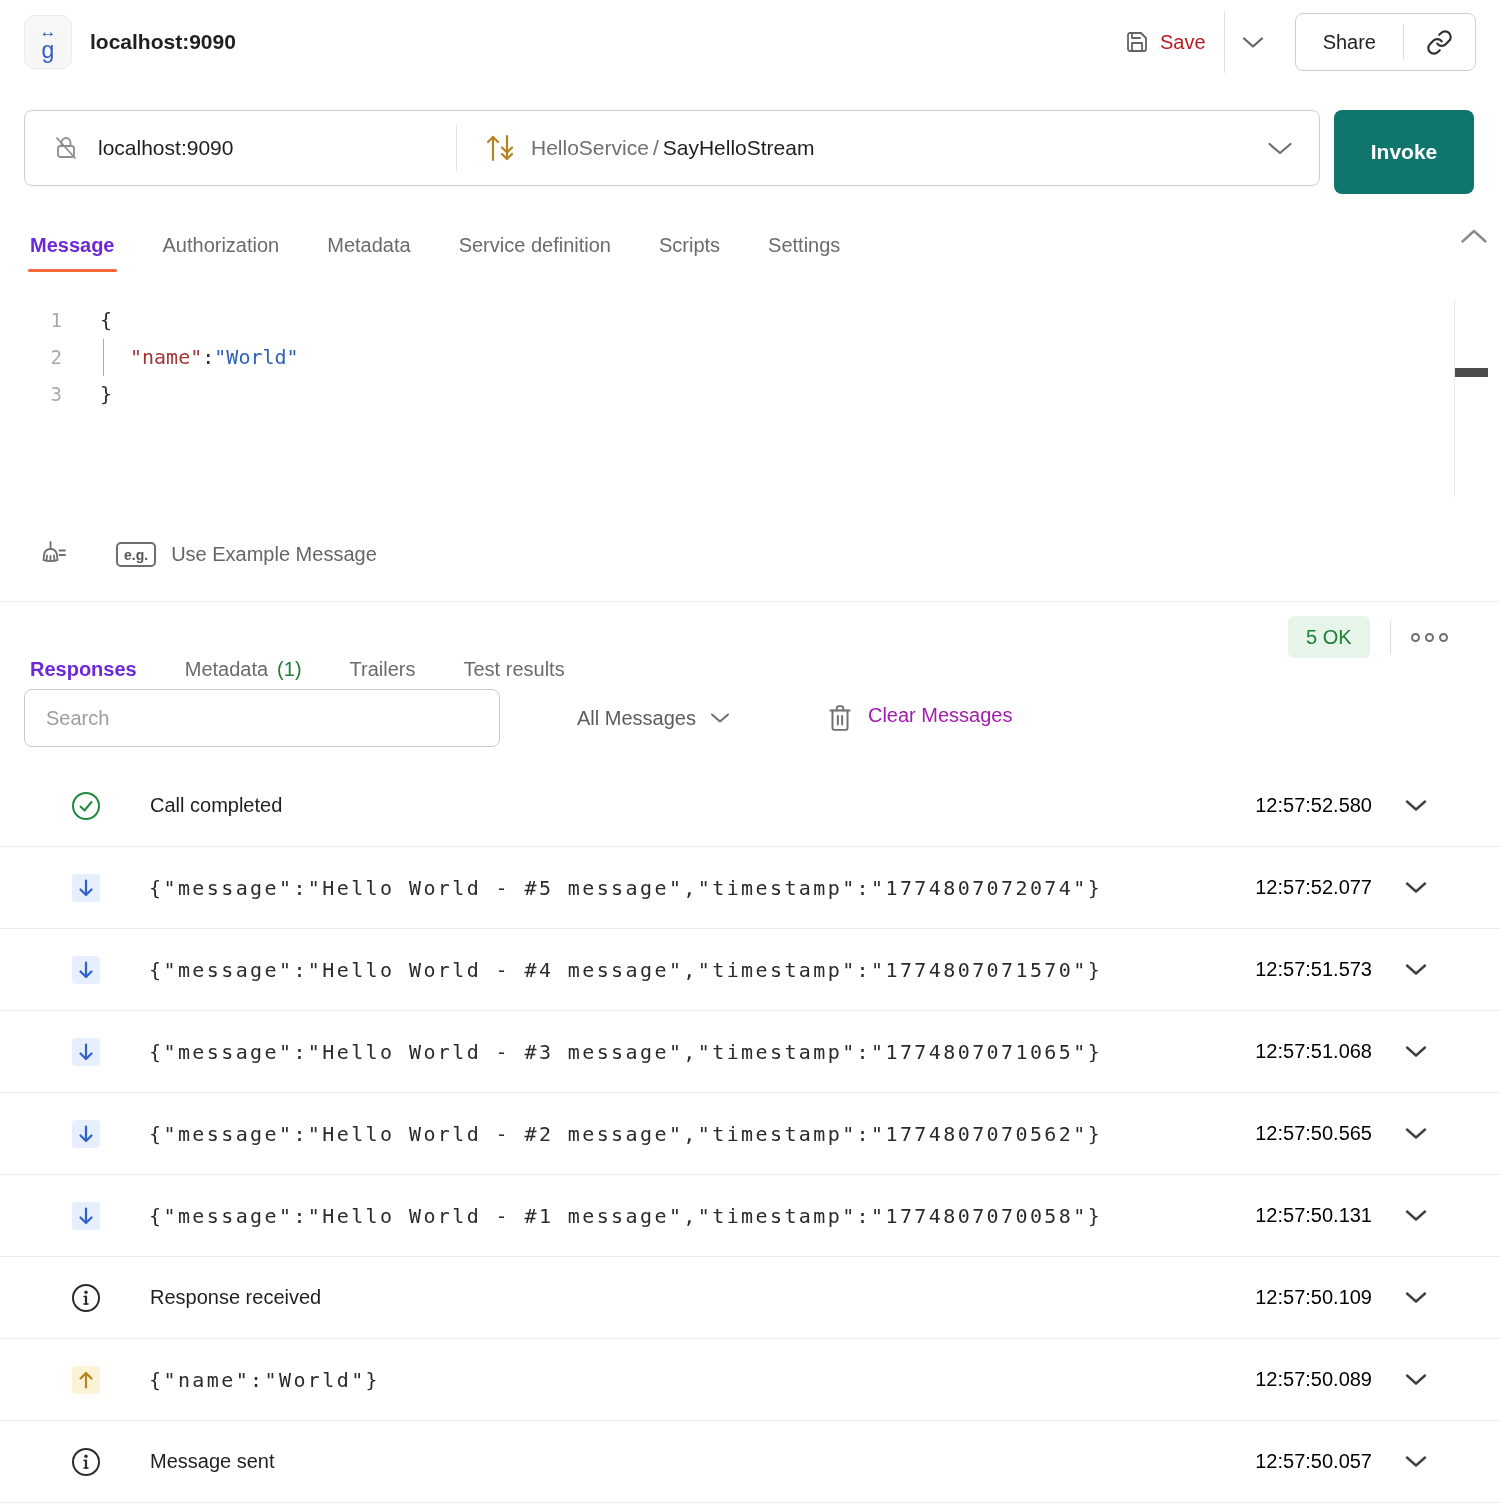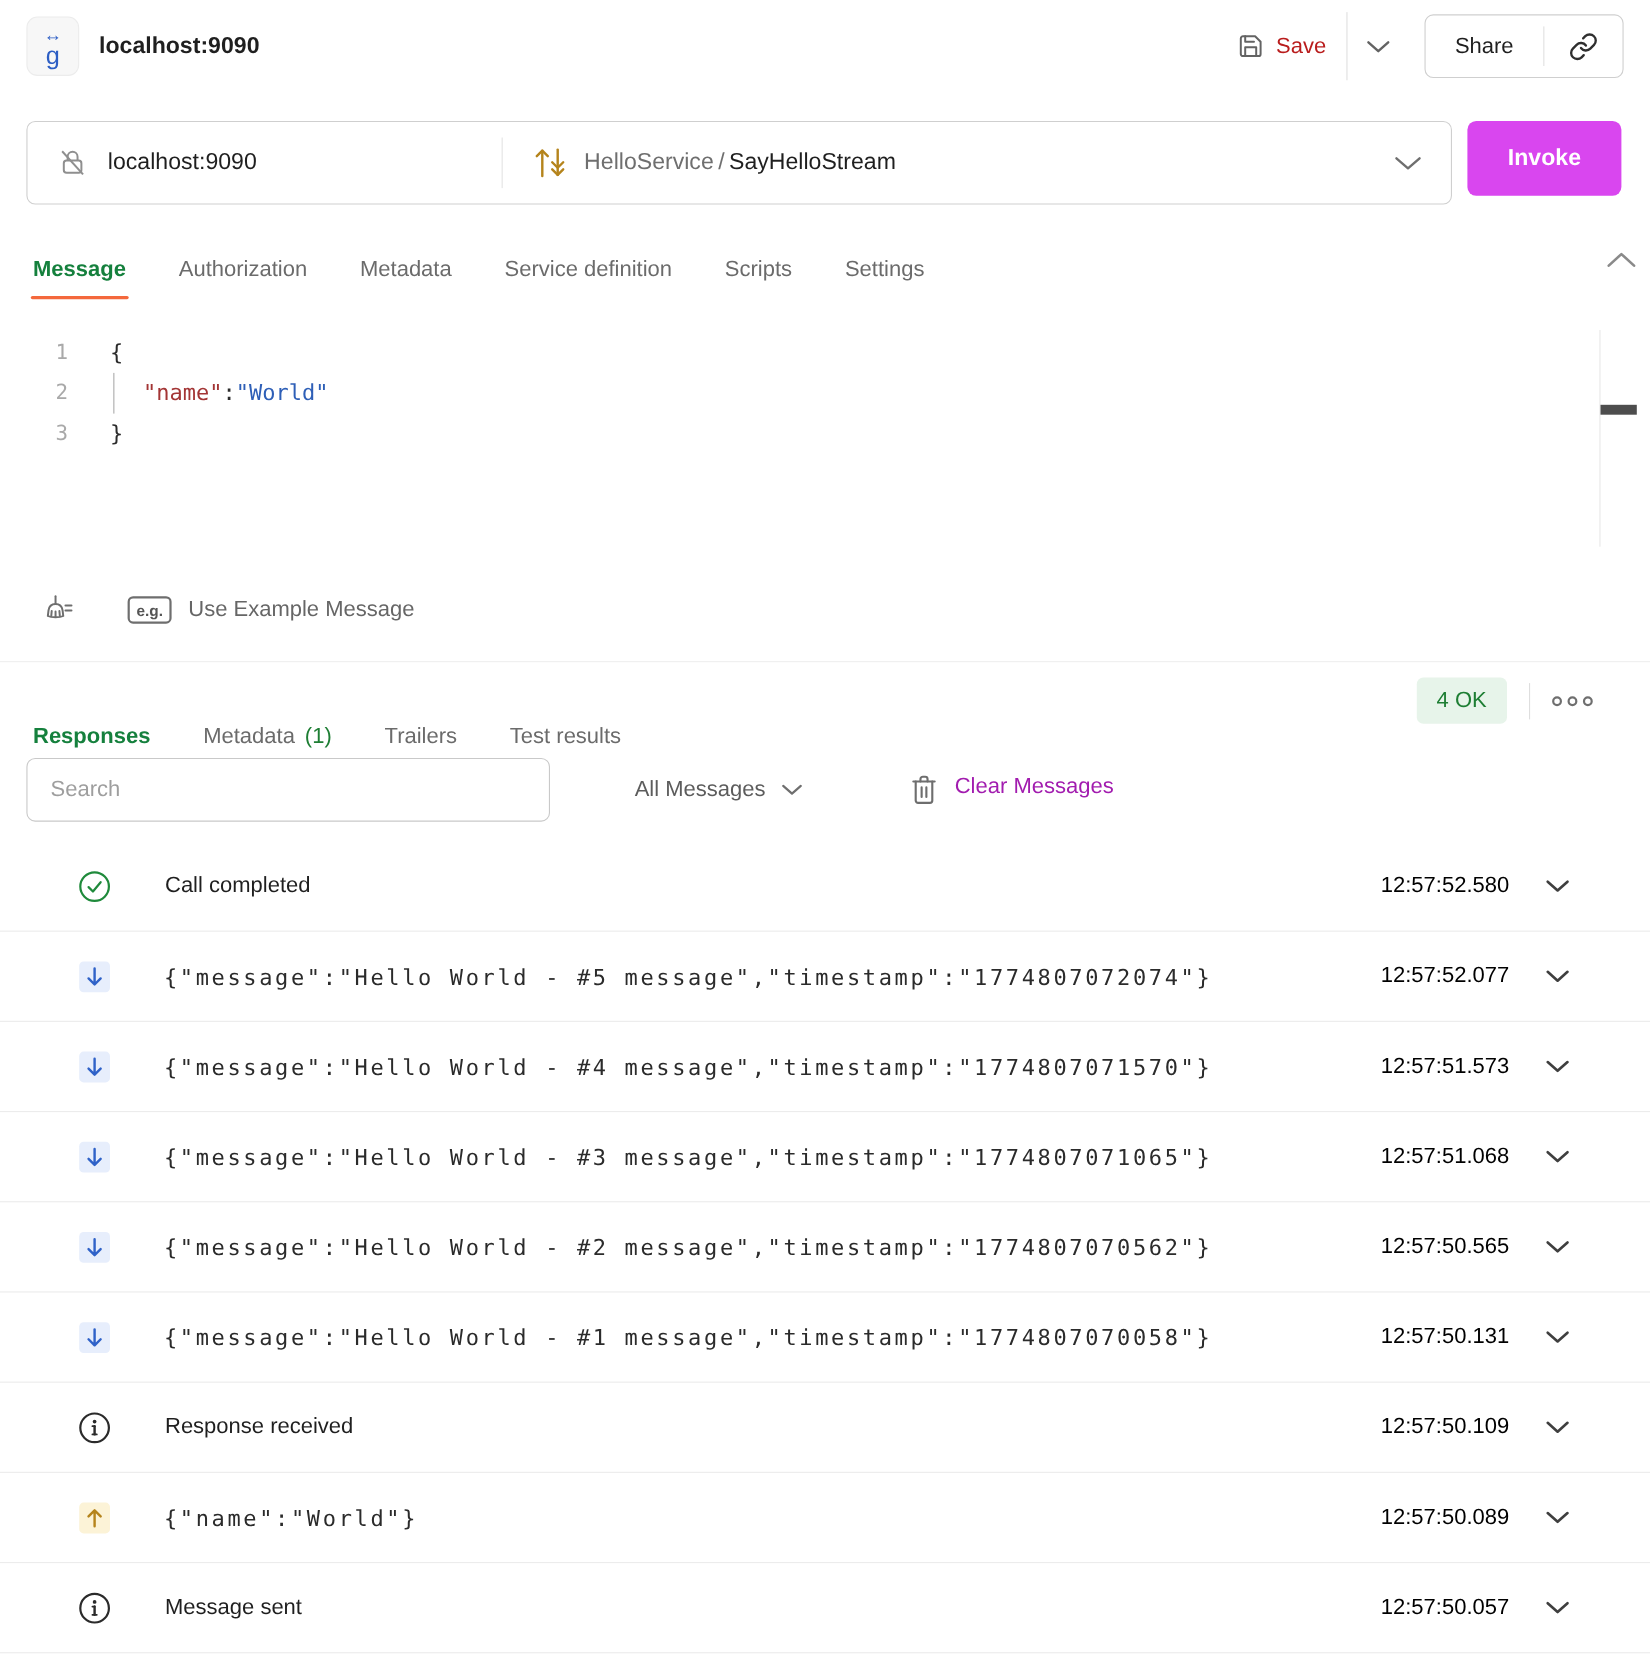--- a/index.html
+++ b/index.html
@@ -38,30 +38,30 @@
   .url-box { width:1296px; height:76px; border:1px solid #cfcfcf; border-radius:8px;
     display:flex; align-items:center; background:#fff; }
   .url-seg { width:431px; display:flex; align-items:center; padding-left:26px; gap:17px; flex:none; }
   .url-text { font-size:21px; color:#1f1f1f; }
   .seg-divider { width:1px; height:46px; background:#e3e3e3; flex:none; }
   .method-seg { flex:1; display:flex; align-items:center; padding:0 26px 0 28px; gap:16px; font-size:21px; }
   .service-name { color:#6f6f6f; }
   .sep { color:#6f6f6f; margin:0 4px; }
   .method-name { color:#1f1f1f; }
   .method-chevron { margin-left:auto; border:none; background:none; padding:0; display:flex; }
-  .invoke-btn { margin-left:14px; width:140px; height:68px; background:#d946ef; border:none;
+  .invoke-btn { margin-left:14px; width:140px; height:84px; background:#0f766e; border:none;
     border-radius:8px; color:#fff; font-size:21px; font-weight:700; font-family:inherit; }
 
   
   .tabs { display:flex; gap:48px; align-items:stretch; }
   .req-tabs { position:absolute; top:218px; left:30px; height:54px; }
   .resp-tabs { position:absolute; top:642px; left:30px; height:54px; }
   .tab { position:relative; display:flex; align-items:center; font-size:20px; color:#6b6b6b; border:none; background:none; font-family:inherit; padding:0; }
   .tab .tab-count { color:#1e7e34; margin-left:9px; }
-  .tab.active { color:#15803d; font-weight:700; }
+  .tab.active { color:#6d28d9; font-weight:700; }
   .tab.active::after { content:""; position:absolute; left:-2px; right:-2px; bottom:0;
     height:3px; background:#f4683c; border-radius:2px; }
   .collapse-btn { position:absolute; top:228px; right:12px; border:none; background:none; padding:0; display:flex; }
 
   
   .editor { position:absolute; top:302px; left:0; width:1500px; height:197px; }
   .code-line { display:flex; height:37px; align-items:stretch; font-family:"DejaVu Sans Mono", monospace; }
   .gutter { width:62px; text-align:right; color:#a9a9a9; font-size:19px; line-height:37px; flex:none; }
   .code-content { padding-left:38px; font-size:20px; line-height:37px; color:#2b2b2b; display:flex; align-items:stretch; }
   .guide { width:27px; border-left:1.5px solid #ababab; margin-left:3px; flex:none; }
@@ -274,21 +274,21 @@
     </button>
     <button class="tab">
       <span>Trailers</span>
     </button>
     <button class="tab">
       <span>Test results</span>
     </button>
   </nav>
 
 <div class="resp-right">
-  <span class="status-badge">4 OK</span>
+  <span class="status-badge">5 OK</span>
   <div class="vdiv mid"></div>
   <button class="more-btn">
     <span class="more-dot"></span>
     <span class="more-dot"></span>
     <span class="more-dot"></span>
   </button>
 </div>
 
 <div class="toolbar">
   <input class="search-input" type="text" placeholder="Search" style="">

